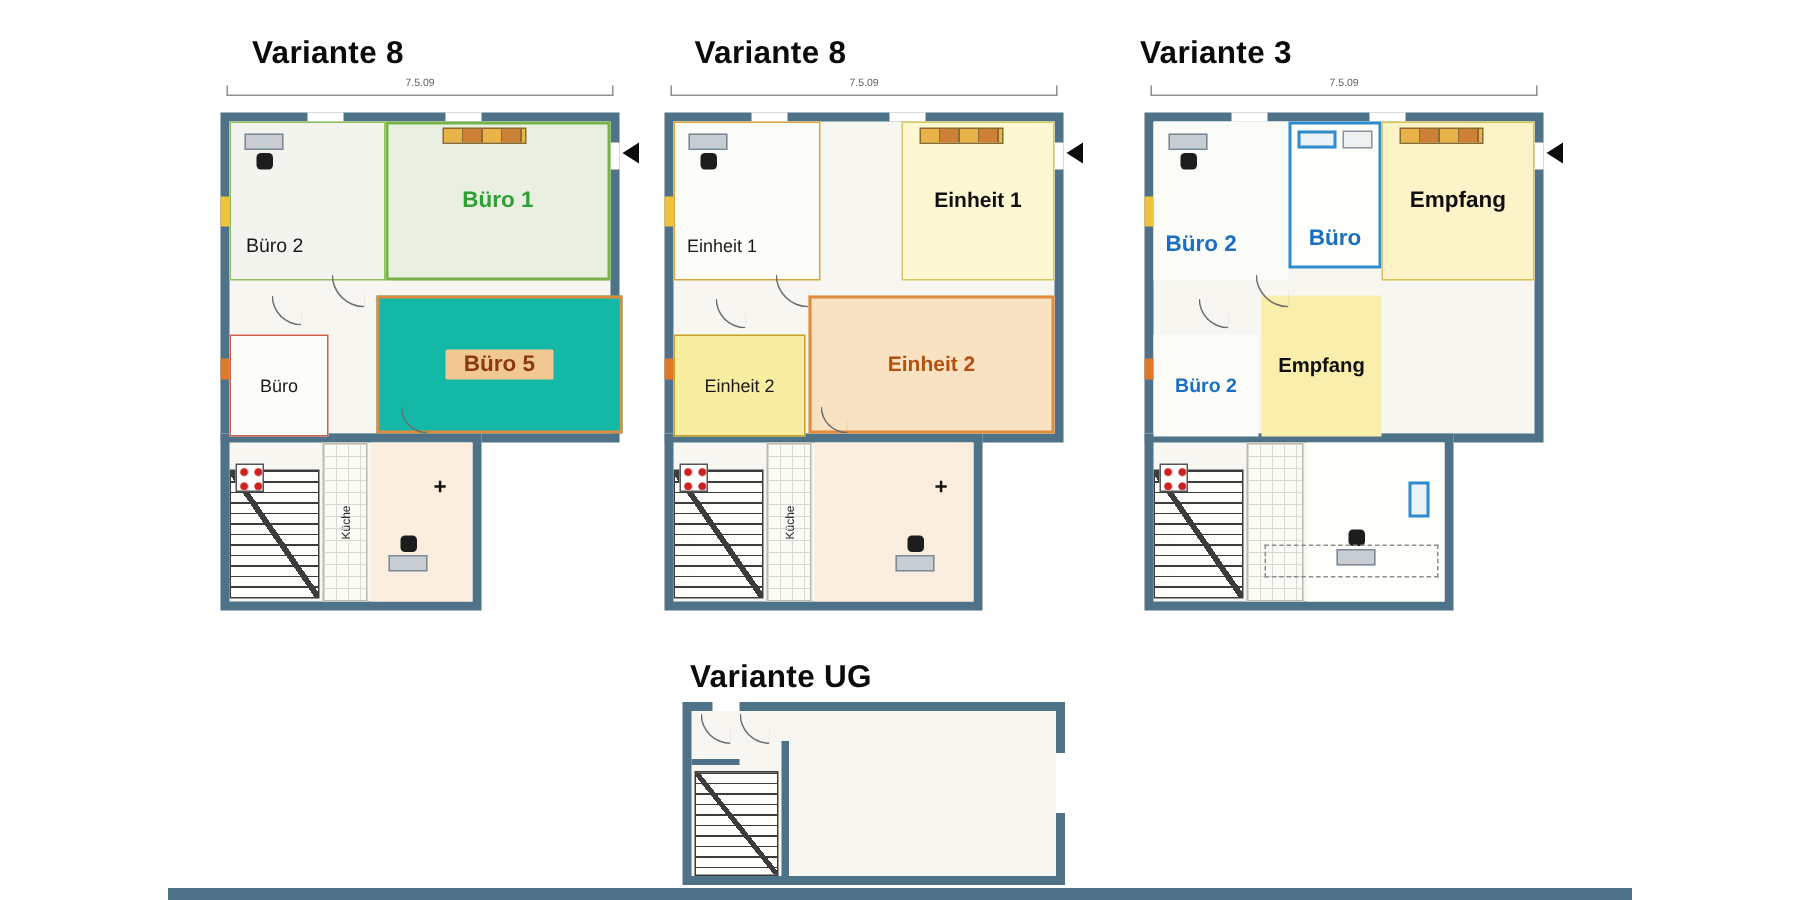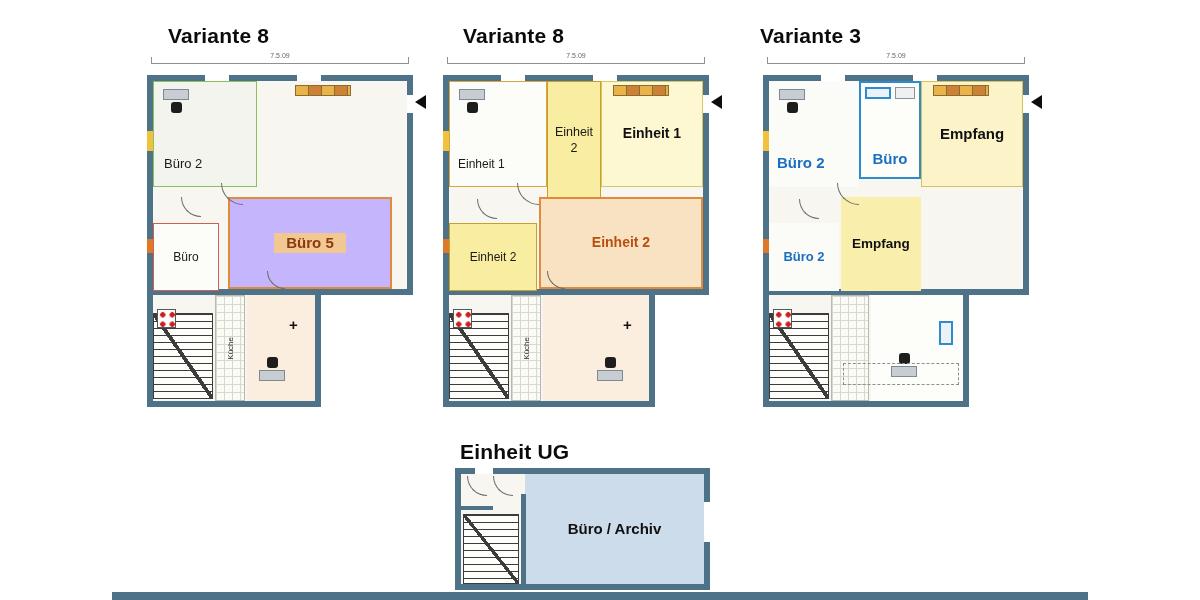--- a/index.html
+++ b/index.html
@@ -51,21 +51,21 @@
   .graybox{position:absolute;border:1px solid #8a949c;background:#eef0f2}
   .iwall{position:absolute;background:#4e7287}
   .footerbar{position:absolute;background:#4e7287}
 </style>
 </head>
 <body>
 
 <div class="abs title" style="left:168px;top:24px">Variante 8</div>
 <div class="abs title" style="left:463px;top:24px">Variante 8</div>
 <div class="abs title" style="left:760px;top:24px">Variante 3</div>
-<div class="abs title" style="left:460px;top:440px">Einheit UG</div>
+<div class="abs title" style="left:460px;top:440px">Variante UG</div>
 
 <div class="dim" style="left:151px;top:56px;width:258px">
   <span class="dlbl">7.5.09</span>
 </div>
 <div class="dim" style="left:447px;top:56px;width:258px">
   <span class="dlbl">7.5.09</span>
 </div>
 <div class="dim" style="left:767px;top:56px;width:258px">
   <span class="dlbl">7.5.09</span>
 </div>
@@ -76,27 +76,30 @@
 
   <div class="wgap" style="left:58px;top:0;width:24px;height:6px"></div>
   <div class="wgap" style="left:150px;top:0;width:24px;height:6px"></div>
   <div class="wgap" style="left:260px;top:20px;width:6px;height:18px"></div>
 
   <div class="room bl" style="left:6px;top:6px;width:104px;height:106px;background:#f4f4ee;border:1px solid #8cbf5e;padding:0 0 14px 10px">
     <span class="lbl t12" style="font-size:13px">Büro 2</span>
   </div>
   <div class="desk" style="left:16px;top:14px"></div>
 
+  <div class="room" style="left:110px;top:6px;width:150px;height:106px;background:#e9f0e2;border:2px solid #76b247">
+    <span class="lbl t-green">Büro 1</span>
+  </div>
   <div class="cabs" style="left:148px;top:10px;width:56px"></div>
 
   <div class="room" style="left:6px;top:148px;width:66px;height:68px;background:#fcfcf9;border:1px solid #d0604e">
     <span class="lbl t12">Büro</span>
   </div>
 
-  <div class="room" style="left:81px;top:122px;width:164px;height:92px;background:#c4b5fd;border:2px solid #e08a3c">
+  <div class="room" style="left:104px;top:122px;width:164px;height:92px;background:#14b8a6;border:2px solid #e08a3c">
     <span class="lbl t-brown chip">Büro 5</span>
   </div>
 
   <div class="arc" style="left:74px;top:108px;width:22px;height:22px"></div>
   <div class="arc" style="left:34px;top:122px;width:20px;height:20px"></div>
   <div class="arc" style="left:120px;top:196px;width:18px;height:18px"></div>
 
   <div class="stairs" style="left:6px;top:238px;width:60px;height:86px"></div>
 
   <div class="tiles" style="left:68px;top:220px;width:30px;height:106px">
@@ -120,24 +123,20 @@
 
   <div class="wgap" style="left:58px;top:0;width:24px;height:6px"></div>
   <div class="wgap" style="left:150px;top:0;width:24px;height:6px"></div>
   <div class="wgap" style="left:260px;top:20px;width:6px;height:18px"></div>
 
   <div class="room bl" style="left:6px;top:6px;width:98px;height:106px;background:#fcfcf8;border:1px solid #d9a43c;padding:0 0 14px 8px">
     <span class="lbl t12">Einheit 1</span>
   </div>
   <div class="desk" style="left:16px;top:14px"></div>
 
-  <div class="room" style="left:104px;top:6px;width:54px;height:120px;background:#f8eda0;border:1px solid #c8a129;flex-direction:column">
-    <span class="lbl t12" style="font-size:12.5px">Einheit</span>
-    <span class="lbl t12" style="font-size:12.5px">2</span>
-  </div>
 
   <div class="room" style="left:158px;top:6px;width:102px;height:106px;background:#fdf7d2;border:1px solid #d5c766">
     <span class="lbl t14b">Einheit 1</span>
   </div>
   <div class="cabs" style="left:170px;top:10px;width:56px"></div>
 
   <div class="room" style="left:6px;top:148px;width:88px;height:68px;background:#f8eda0;border:1px solid #c8a129">
     <span class="lbl t12">Einheit 2</span>
   </div>
 
@@ -214,23 +213,20 @@
   <div class="stove" style="left:10px;top:234px"></div>
   <div class="arrow-l" style="left:268px;top:20px"></div>
 
   <div class="marker" style="left:0;top:56px;width:6px;height:20px;background:#f0c23e"></div>
   <div class="marker" style="left:0;top:164px;width:6px;height:14px;background:#e0782a"></div>
 </div>
 
 <div class="plan" style="left:455px;top:468px;width:255px;height:122px">
   <div class="block" style="left:0;top:0;width:255px;height:122px"></div>
 
-  <div class="room" style="left:70px;top:6px;width:179px;height:110px;background:#cddcea">
-    <span class="lbl" style="font-size:15px;font-weight:600;color:#101010">Büro / Archiv</span>
-  </div>
 
   <div class="iwall" style="left:66px;top:26px;width:5px;height:90px"></div>
   <div class="iwall" style="left:6px;top:38px;width:32px;height:4px"></div>
 
   <div class="stairs" style="left:8px;top:46px;width:56px;height:70px"></div>
 
   <div class="arc" style="left:12px;top:8px;width:20px;height:20px"></div>
   <div class="arc" style="left:38px;top:8px;width:20px;height:20px"></div>
 
   <div class="wgap" style="left:249px;top:34px;width:6px;height:40px"></div>

